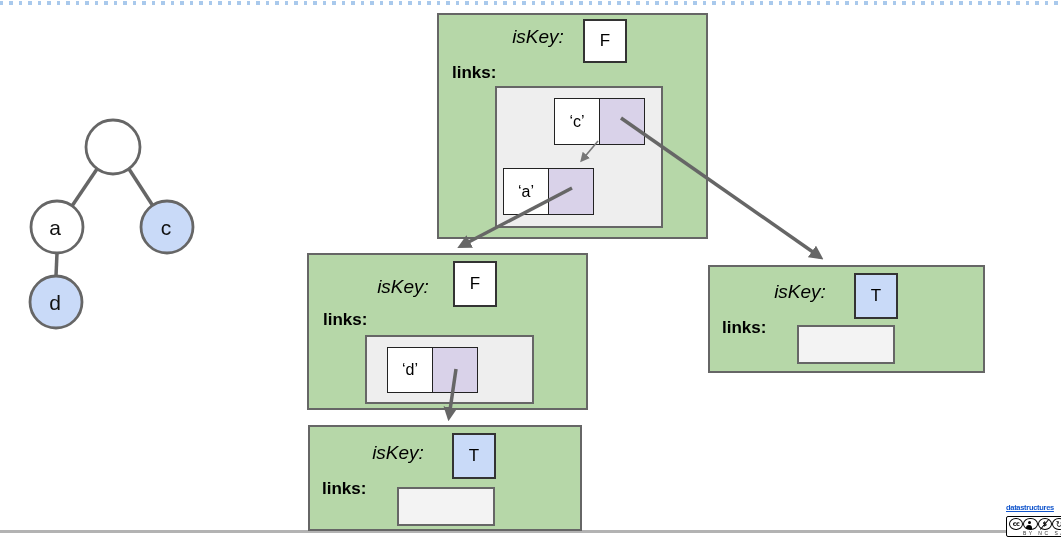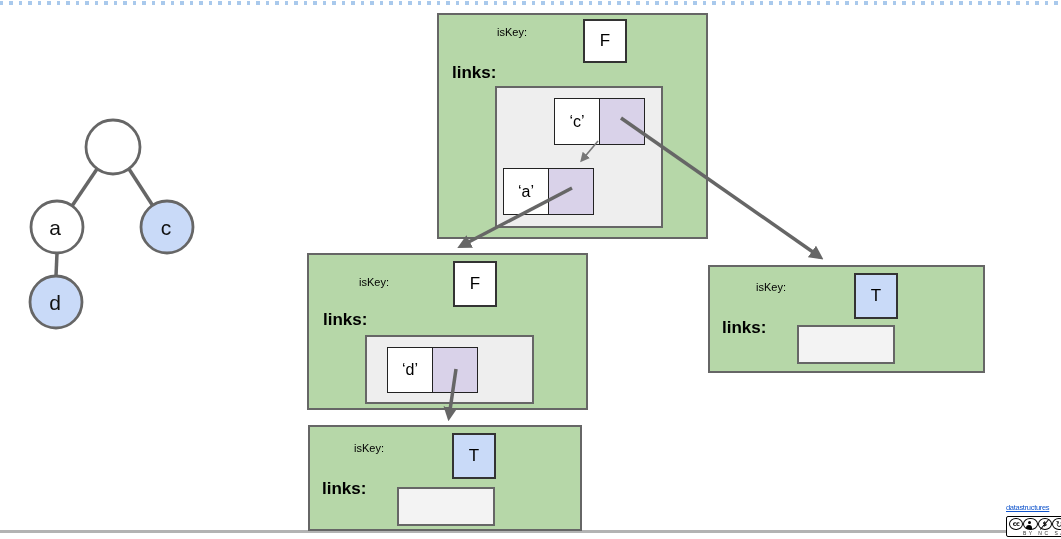--- a/index.html
+++ b/index.html
@@ -16,21 +16,21 @@
   }
   
   .bottom-line {
     position:absolute; left:0; top:530px; width:1061px; height:3px; background:#b3b3b3;
   }
   
   .gnode {
     position:absolute; background:#b6d7a8; border:2px solid #666;
     box-sizing:border-box; z-index:1;
   }
-  .iskey-label { position:absolute; font-size:11px; text-align:left; }
+  .iskey-label { position:absolute; font-size:19px; text-align:center;font-style:italic; }
   .links-label { position:absolute; font-size:17px;font-weight:bold; }
   .flag-box {
     position:absolute; width:44px; height:44px; background:#fff;
     border:2px solid #333; box-sizing:border-box;
     display:flex; align-items:center; justify-content:center; font-size:17px;
   }
   .flag-box.true { background:#c9daf8; }
   .hash-box {
     position:absolute; background:#eeeeee; border:2px solid #666; box-sizing:border-box;
   }
@@ -44,21 +44,21 @@
     display:flex; align-items:center; justify-content:center;
     font-size:16px; background:#fff;
   }
   .cell.ptr { background:#d9d2e9; margin-left:-1.5px; }
   
   .overlay { position:absolute; left:0; top:0; z-index:10; pointer-events:none; }
   
   .footer-link {
     position:absolute; left:1006px; top:503px; width:56px; height:11px;
     overflow:hidden; white-space:nowrap;
-    font-size:7.5px; font-weight:normal; letter-spacing:-0.3px;
+    font-size:7.5px; font-weight:bold; letter-spacing:-0.3px;
     color:#1155cc; text-decoration:underline; cursor:pointer;
   }
   .cc-badge {
     position:absolute; left:1006px; top:516px; width:64px; height:21px;
     background:#fff; border:1px solid #000; border-radius:2px; box-sizing:border-box;
     padding:1px 2px 0; cursor:pointer; z-index:2;
   }
   .cc-icons { display:flex; justify-content:space-between; width:57px; }
   .cc-circle {
     width:28px; height:12px; border:1px solid #000; border-radius:50%;

